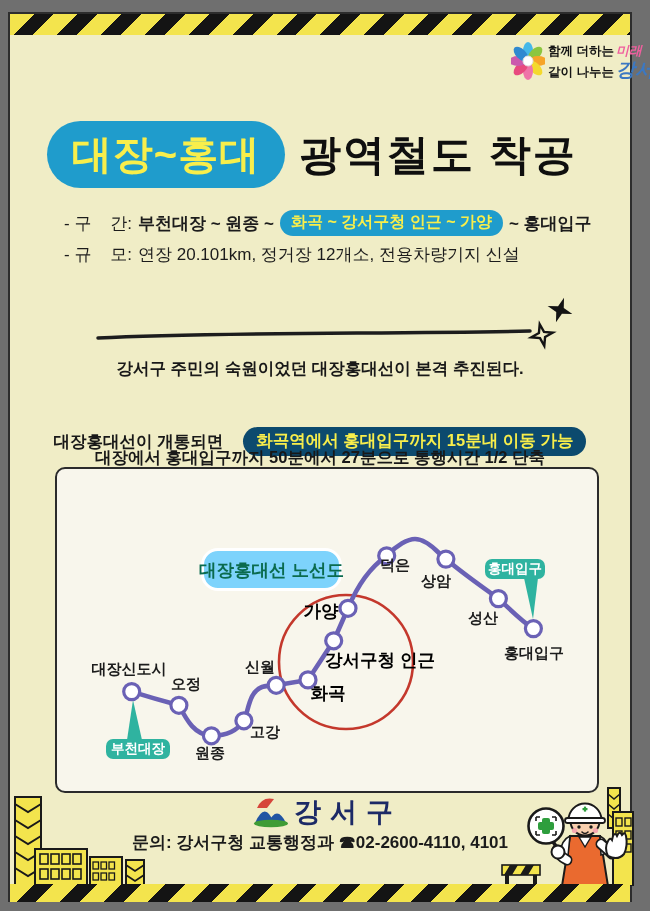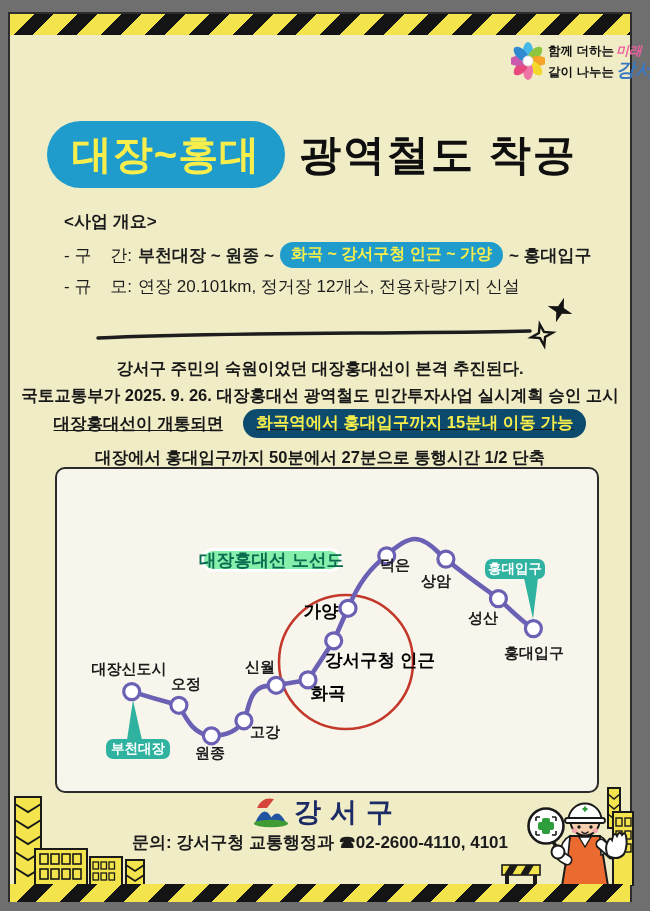--- a/index.html
+++ b/index.html
@@ -50,36 +50,36 @@
     border-radius:13px; padding:2px 11px 3px; margin:0 6px; white-space:pre;
   }
 
   
   .divider { position:absolute; left:80px; top:272px; }
 
   
   .para { position:absolute; left:0; width:100%; text-align:center; font-size:16.5px; font-weight:600; color:#181818; white-space:pre; }
   .para1 { top:344px; }
   .para2 { top:371px; }
-  .para3 { top:395px; display:flex; justify-content:center; align-items:center; gap:20px;text-decoration:underline; }
+  .para3 { top:413px; display:flex; justify-content:center; align-items:center; gap:20px; }
   .para4 { top:433px; }
   .pill-blue-lg {
     background:#0c4a6e; color:#f8ee4b; font-weight:800; font-size:16.5px;
     border-radius:15px; padding:3px 13px 4px; white-space:pre;
   }
 
   
   .map-card {
     position:absolute; left:45px; top:453px; width:544px; height:326px;
     background:#f8f6ec; border:2.5px solid #2b2b2b; border-radius:10px; box-sizing:border-box;
   }
   .map-title { position:absolute; left:16px; top:12px; font-size:22px; font-weight:800; color:#151515; line-height:26px; letter-spacing:0.5px; white-space:pre; }
   .route-badge {
-    position:absolute; left:144px; top:79px; width:141px; height:24px;
-    background:#86efac; border:3px solid #ffffff; border-radius:17px; box-sizing:border-box;
+    position:absolute; left:144px; top:79px; width:141px; height:43px;
+    background:#7dd3fc; border:3px solid #ffffff; border-radius:17px; box-sizing:border-box;
     display:flex; align-items:center; justify-content:center;
     color:#0b6b4e; font-size:17.5px; font-weight:800; white-space:pre;
   }
   .map-svg { position:absolute; left:0; top:0; }
   .station-dot { fill:#ffffff; stroke:#6a61b5; stroke-width:3.2; }
   .station-label { position:absolute; transform:translate(-50%,-50%); font-size:15px; font-weight:600; color:#1c1c1c; white-space:nowrap; }
   .station-label.bold { font-size:17.5px; font-weight:800; color:#000000; }
   .map-badge {
     position:absolute; background:#2fb3a0; color:#ffffff; font-weight:800; font-size:13.5px;
     border-radius:7px; display:flex; align-items:center; justify-content:center; white-space:pre;
@@ -125,21 +125,20 @@
         <span class="brand-black">같이 나누는</span>
         <span class="brand-accent2">강서</span>
       </div>
     </div>
   </div>
 
   <div class="title-pill">대장~홍대</div>
   <div class="title-text">광역철도 착공</div>
 
   <div class="overview">
-    <div class="ov-heading">&lt;사업 개요&gt;</div>
     <div class="ov-row">
       <span class="ov-label">- 구    간:</span>
       <span class="ov-bold">부천대장 ~ 원종 ~</span>
       <span class="pill-blue">화곡 ~ 강서구청 인근 ~ 가양</span>
       <span class="ov-bold">~ 홍대입구</span>
     </div>
     <div class="ov-row">
       <span class="ov-label">- 규    모:</span>
       <span>연장 20.101km, 정거장 12개소, 전용차량기지 신설</span>
     </div>
@@ -149,21 +148,20 @@
     <path d="M8 52 C 120 46, 300 48, 440 45" stroke="#1d1d1d" stroke-width="3.5" fill="none" stroke-linecap="round"></path>
     <g transform="translate(470,24) rotate(18)">
       <path d="M0,-13 L3,-3 L13,0 L3,3 L0,13 L-3,3 L-13,0 L-3,-3 Z" fill="#141414"></path>
     </g>
     <g transform="translate(452,49) rotate(-12)">
       <path d="M0,-11 L2.6,-2.6 L11,0 L2.6,2.6 L0,11 L-2.6,2.6 L-11,0 L-2.6,-2.6 Z" fill="none" stroke="#141414" stroke-width="2.4"></path>
     </g>
   </svg>
 
   <div class="para para1">강서구 주민의 숙원이었던 대장홍대선이 본격 추진된다.</div>
-  <div class="para para2">국토교통부가 2025. 9. 26. 대장홍대선 광역철도 민간투자사업 실시계획 승인 고시</div>
   <div class="para para3">
     <span>대장홍대선이 개통되면</span>
     <span class="pill-blue-lg">화곡역에서 홍대입구까지 15분내 이동 가능</span>
   </div>
   <div class="para para4">대장에서 홍대입구까지 50분에서 27분으로 통행시간 1/2 단축</div>
 
   <div class="map-card">
     <div class="map-title">
     </div>
 

